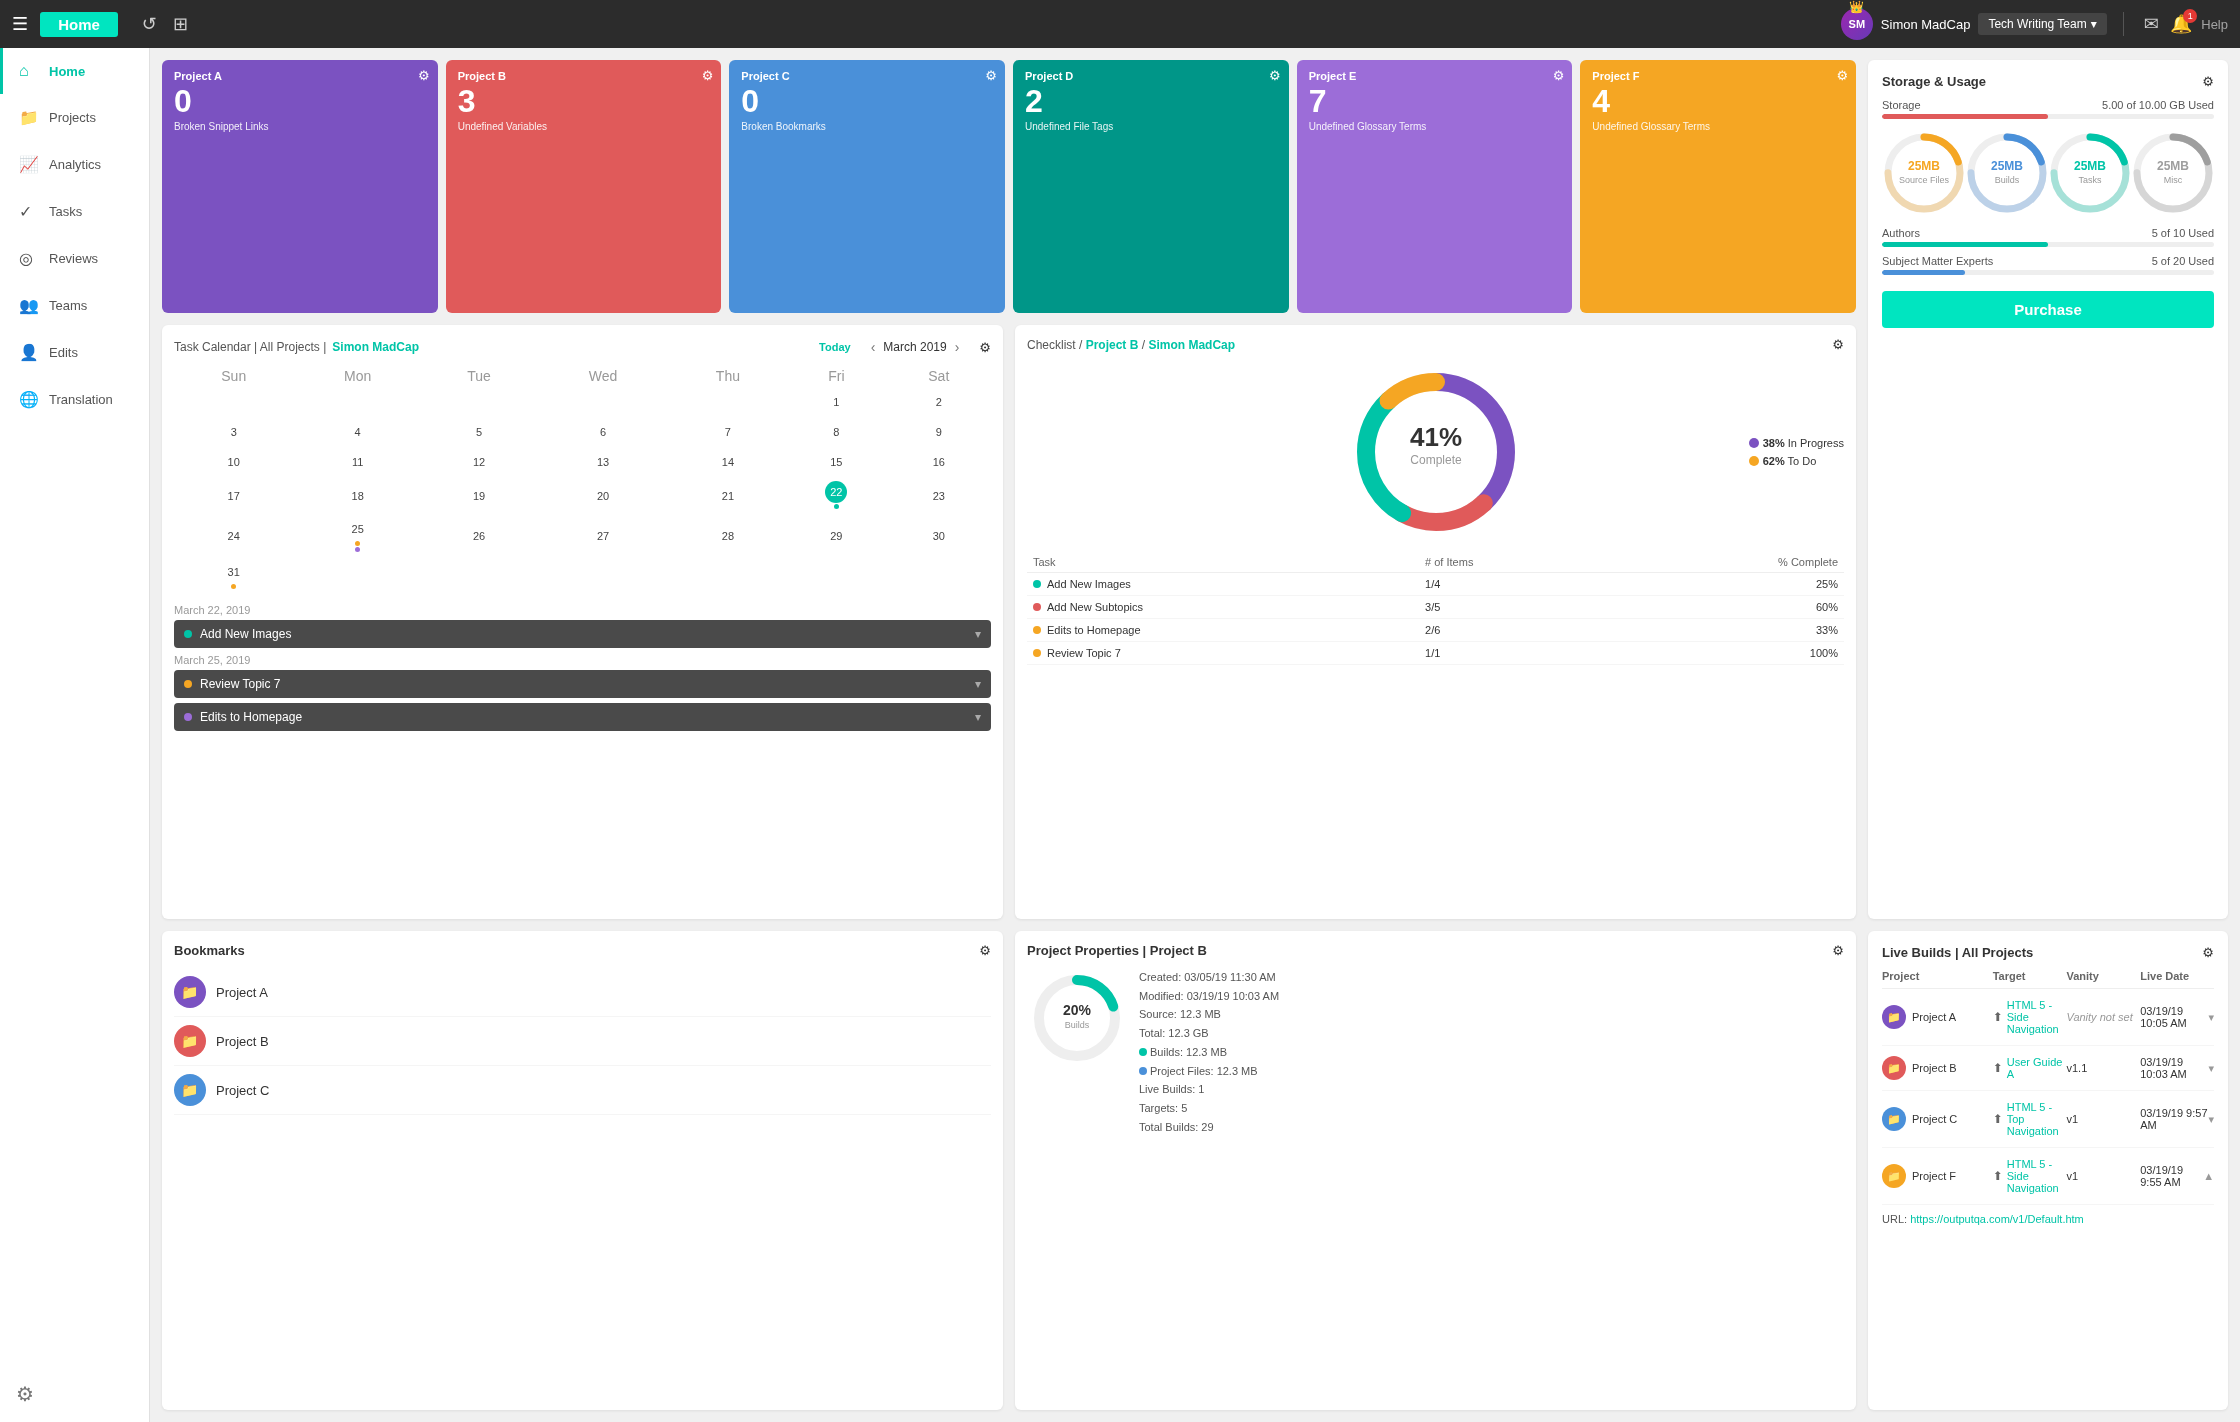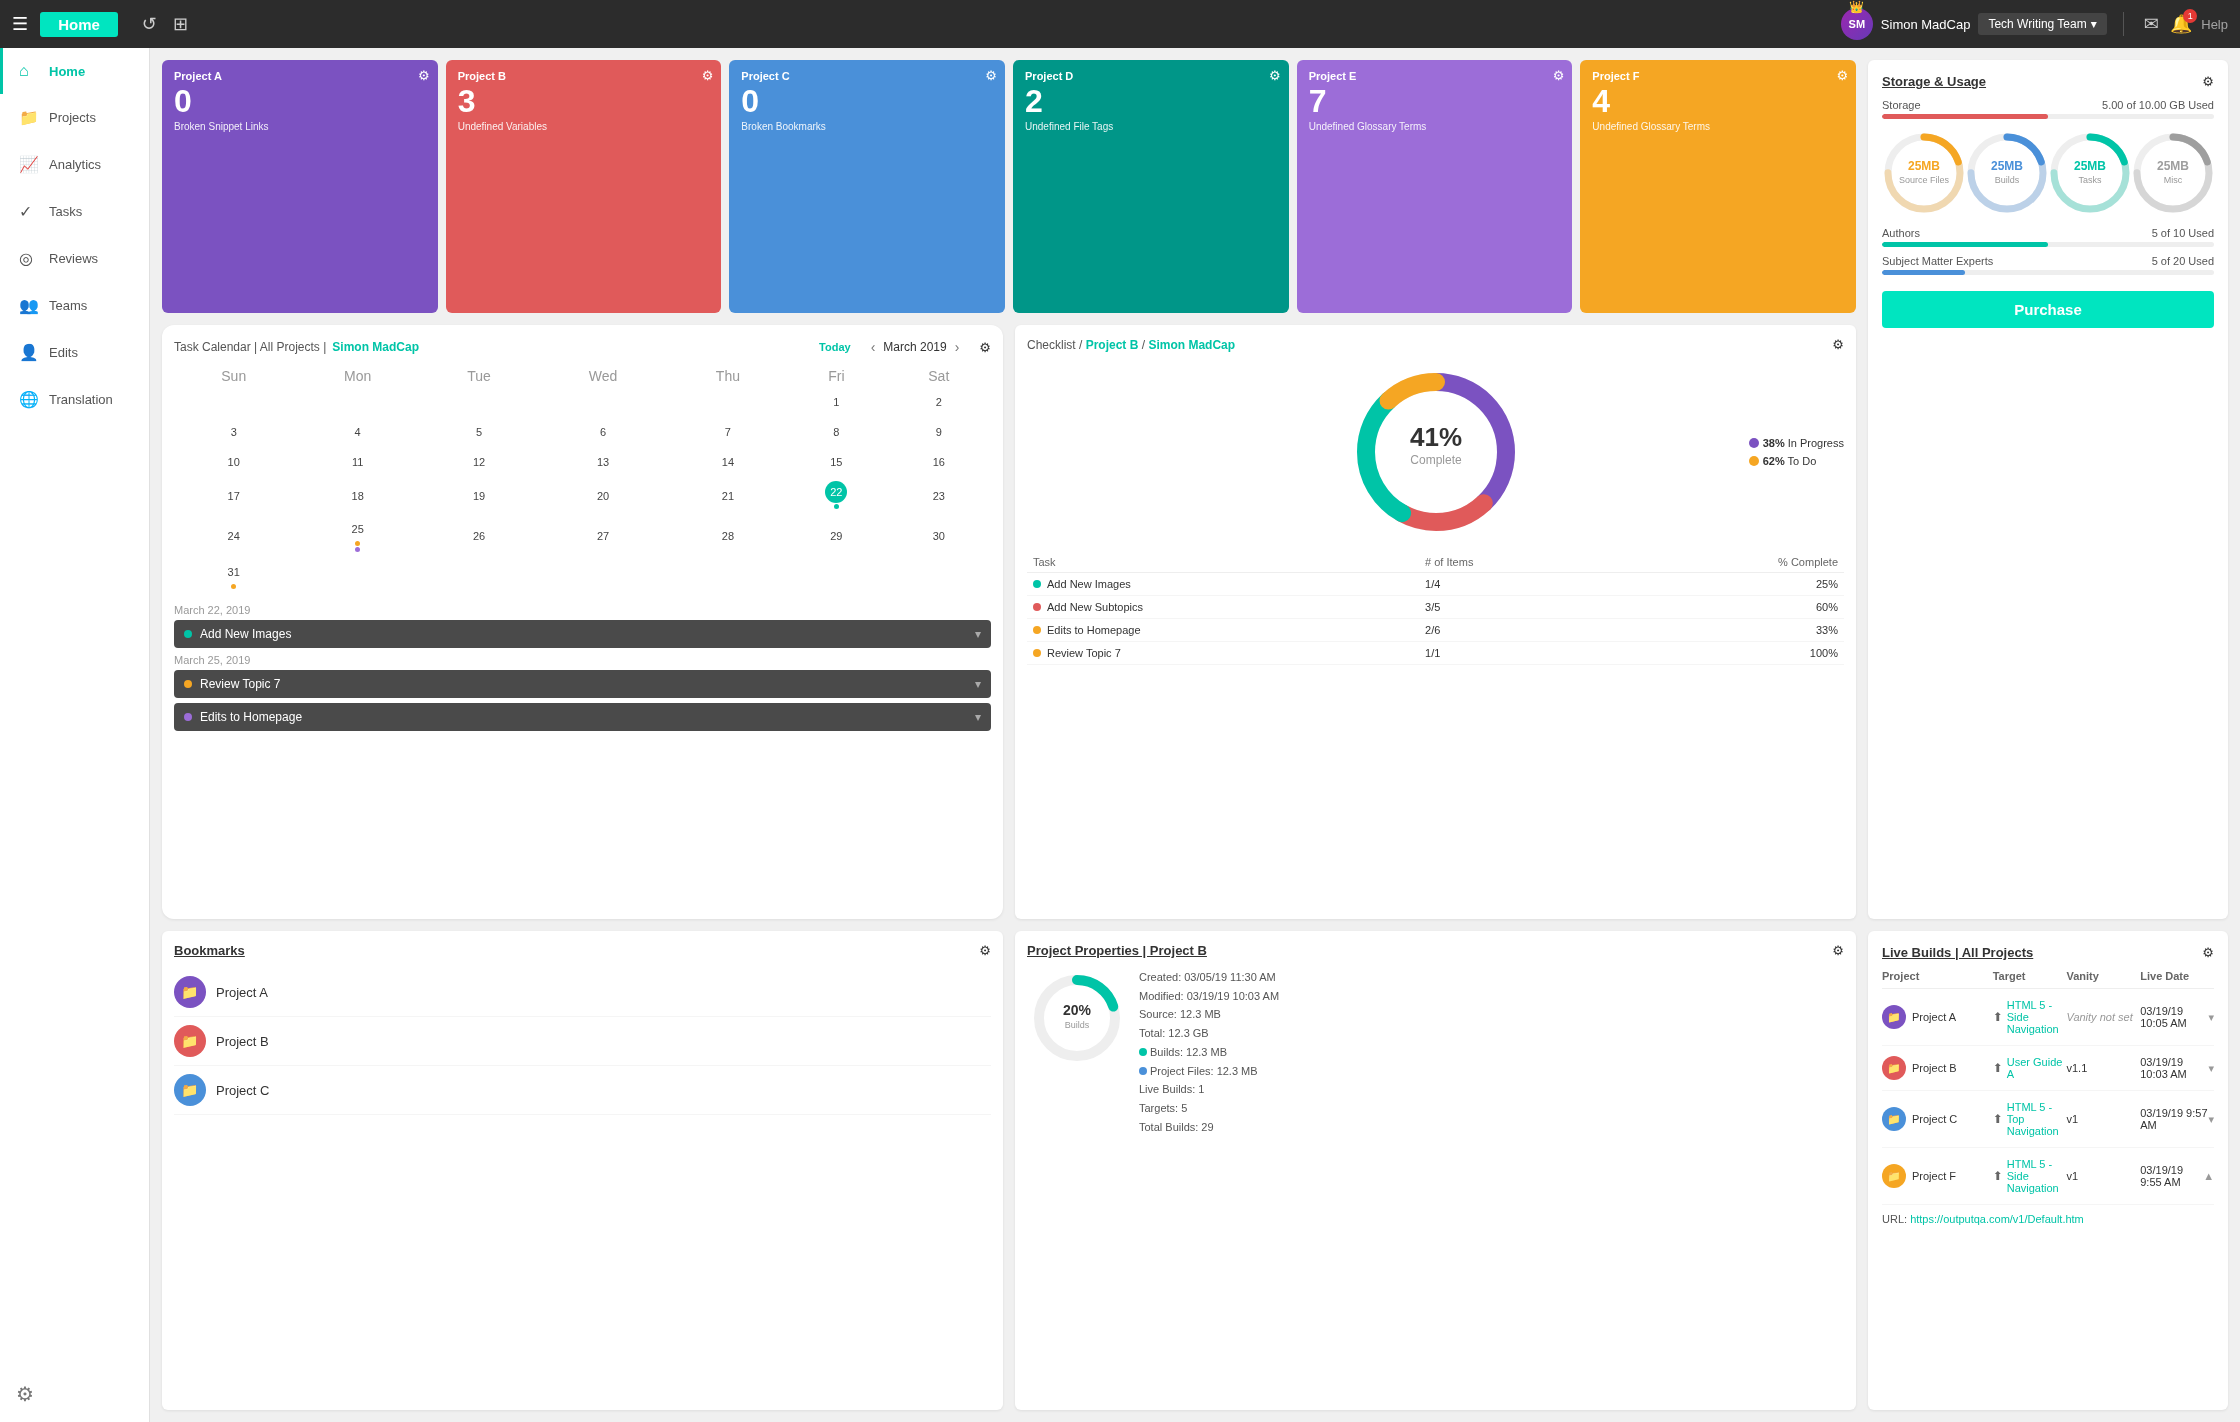--- a/index.html
+++ b/index.html
@@ -123,21 +123,21 @@
       border-radius: 6px;
       padding: 14px;
       box-shadow: 0 1px 3px rgba(0,0,0,0.08);
     }
     .panel-header {
       display: flex;
       justify-content: space-between;
       align-items: center;
       margin-bottom: 10px;
     }
-    .panel-title { font-weight: 600; font-size: 13px; color: #333; text-decoration: underline; }
+    .panel-title { font-weight: 600; font-size: 13px; color: #333; }
     .storage-bar-row { margin: 6px 0; }
     .storage-bar-label { display: flex; justify-content: space-between; font-size: 11px; color: #555; margin-bottom: 3px; }
     .storage-bar { height: 5px; background: #eee; border-radius: 3px; overflow: hidden; }
     .storage-bar .fill { height: 100%; border-radius: 3px; }
 
     .donut-row { display: flex; justify-content: space-around; margin: 14px 0; }
     .donut-item { display: flex; flex-direction: column; align-items: center; gap: 4px; }
 
     .authors-row, .sme-row { margin: 8px 0; }
     .metric-header { display: flex; justify-content: space-between; font-size: 11px; color: #555; margin-bottom: 3px; }
@@ -452,21 +452,21 @@
         <span>5 of 20 Used</span>
       </div>
       <div class="metric-bar">
         <div class="fill" id="sme-fill" style="width: 25%; background: rgb(74, 144, 217);"></div>
       </div>
     </div>
 
     <button class="purchase-btn">Purchase</button>
   </div>
 
-  <div class="calendar-panel" style="grid-column:1;grid-row:2;border-radius:12px;">
+  <div class="calendar-panel" style="grid-column:1;grid-row:2;">
     <div class="cal-header">
       <div class="cal-title-row">
         <span>Task Calendar | All Projects |</span>
         <a class="cal-title-link">Simon MadCap</a>
       </div>
       <div style="display:flex;align-items:center;gap:16px;">
         <span class="cal-today">Today</span>
         <div class="cal-nav">
           <button>‹</button>
           <span class="cal-month">March 2019</span>

